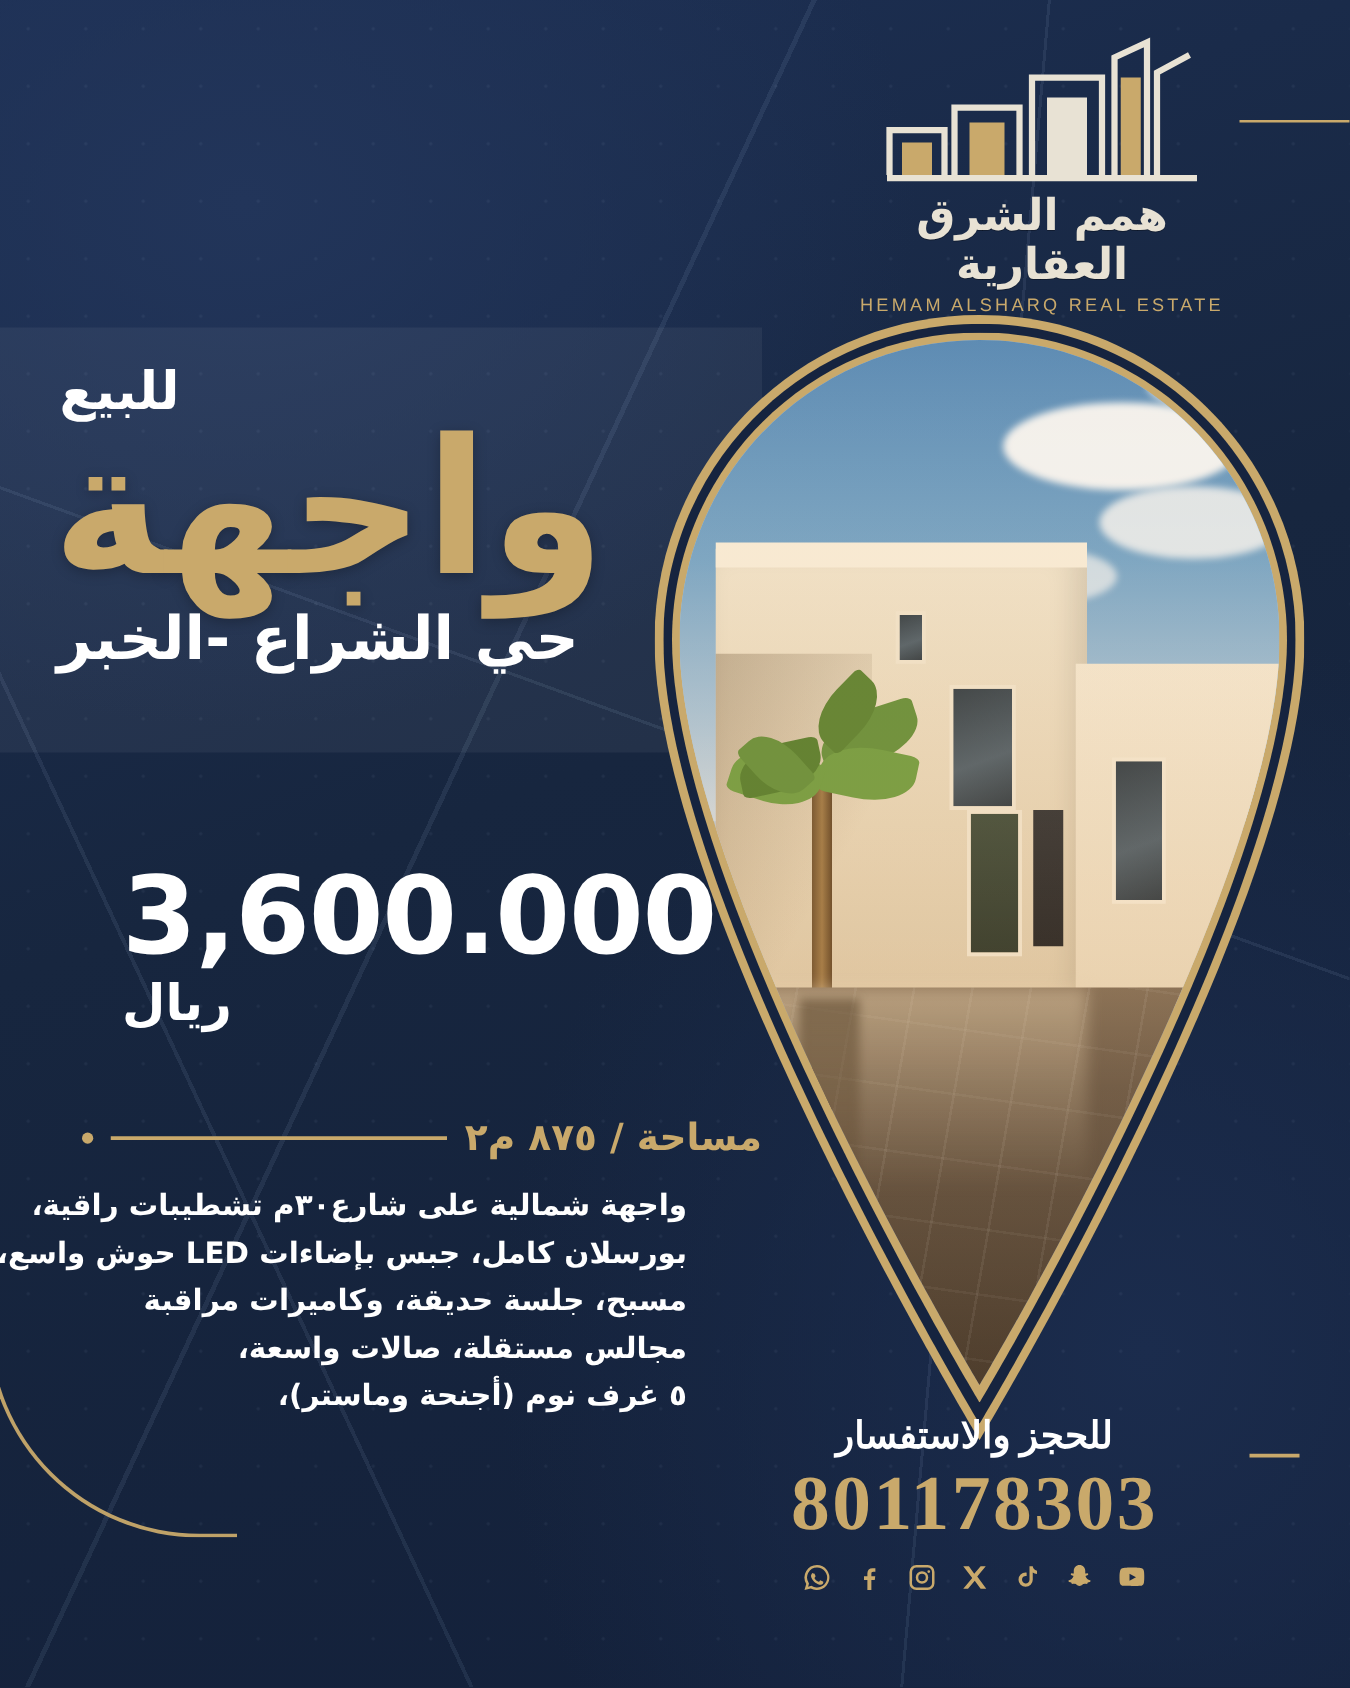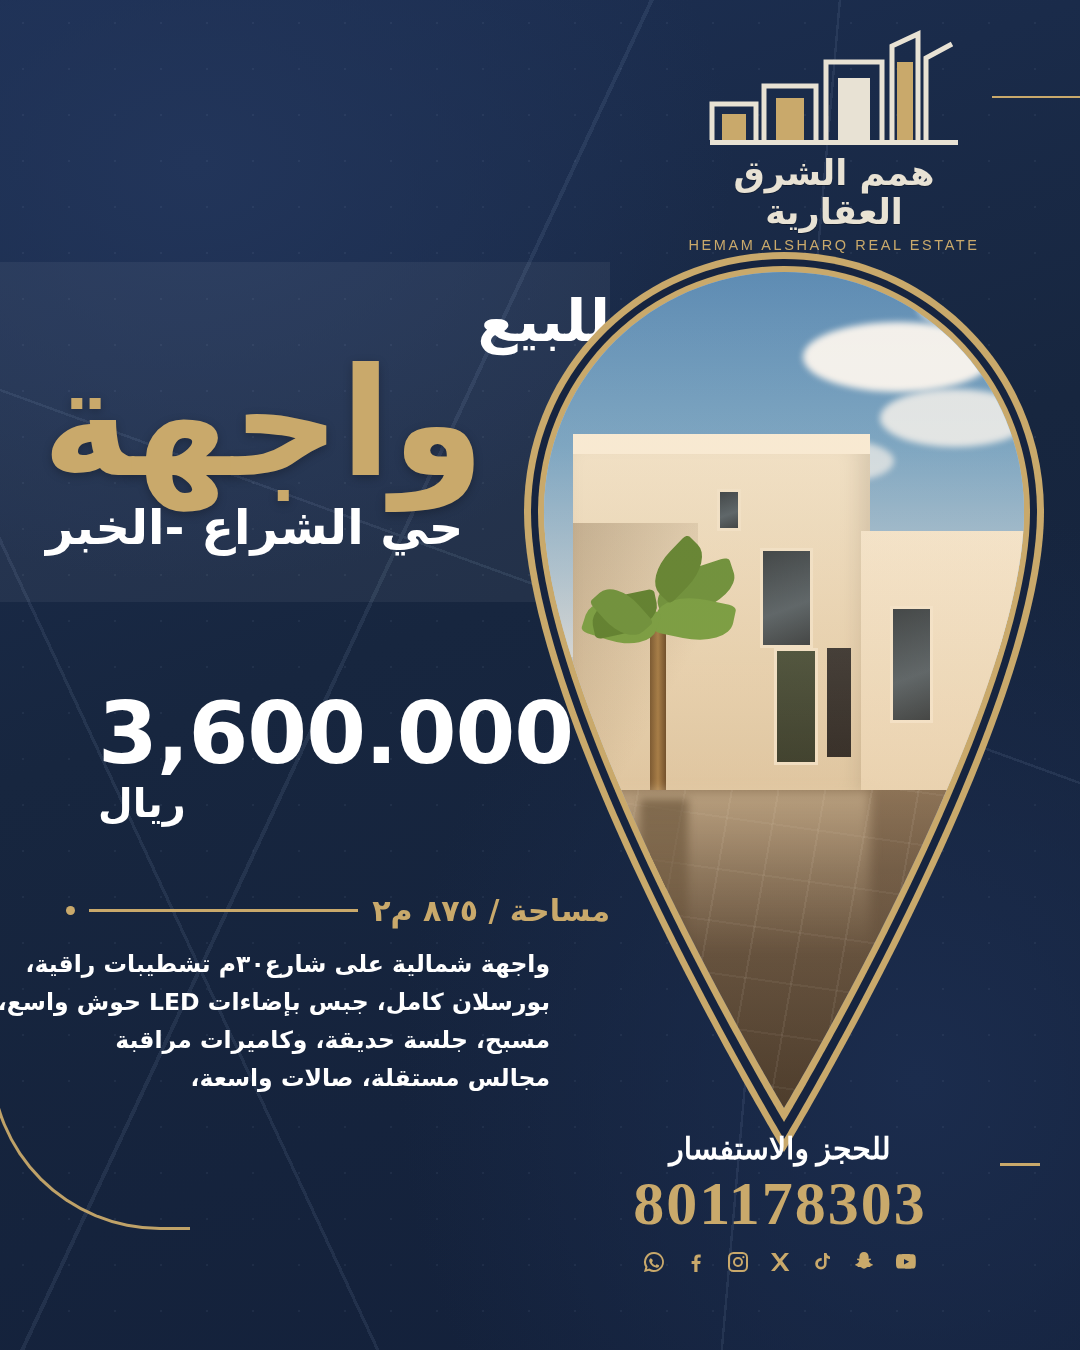--- a/index.html
+++ b/index.html
@@ -63,22 +63,22 @@
   .headline-panel {
     position: absolute; top: 262px; right: 470px; left: 0; height: 340px;
     background: rgba(255,255,255,.055);
     border-right: none;
   }
   .headline-inner {
     position: absolute; top: 0; right: 0; left: 0; padding: 18px 0 0 0;
     text-align: left; padding-left: 28px;
   }
   .lbl-sale {
-    color: #ffffff; font-size: 58px; font-weight: bold; line-height: 1;
-    margin: 12px 0 0 0; text-align: right; padding-left: 20px;
+    color: #ffffff; font-size: 42px; font-weight: bold; line-height: 1;
+    margin: 12px 0 0 0; text-align: left; padding-left: 20px;
   }
   .lbl-villa {
     color: #c9a96b; font-size: 150px; font-weight: bold; line-height: .95;
     letter-spacing: 4px; margin: 2px 0 0 0; text-align: left; padding-left: 14px;
     text-shadow: 0 3px 10px rgba(0,0,0,.25);
   }
   .lbl-area {
     color: #ffffff; font-size: 48px; font-weight: bold; line-height: 1.1;
     margin-top: 6px; text-align: left; padding-left: 18px;
   }
@@ -311,20 +311,21 @@
     <div class="area-text">مساحة / ٨٧٥ م٢</div>
     <div class="area-dash"></div>
     <div class="area-dot"></div>
   </div>
 
   <div class="features">
     <div>واجهة شمالية على شارع٣٠م تشطيبات راقية،</div>
     <div>بورسلان كامل، جبس بإضاءات LED حوش واسع،</div>
     <div>مسبح، جلسة حديقة، وكاميرات مراقبة</div>
     <div>مجالس مستقلة، صالات واسعة،</div>
+    <div>٥ غرف نوم (أجنحة وماستر)،</div>
   </div>
 
   <div class="curve"></div>
 
   <div class="pin">
     <div class="pin-outer"></div>
     <div class="pin-mid"></div>
     <div class="pin-ring"></div>
     <div class="pin-photo">
       <div class="photo-scene">

